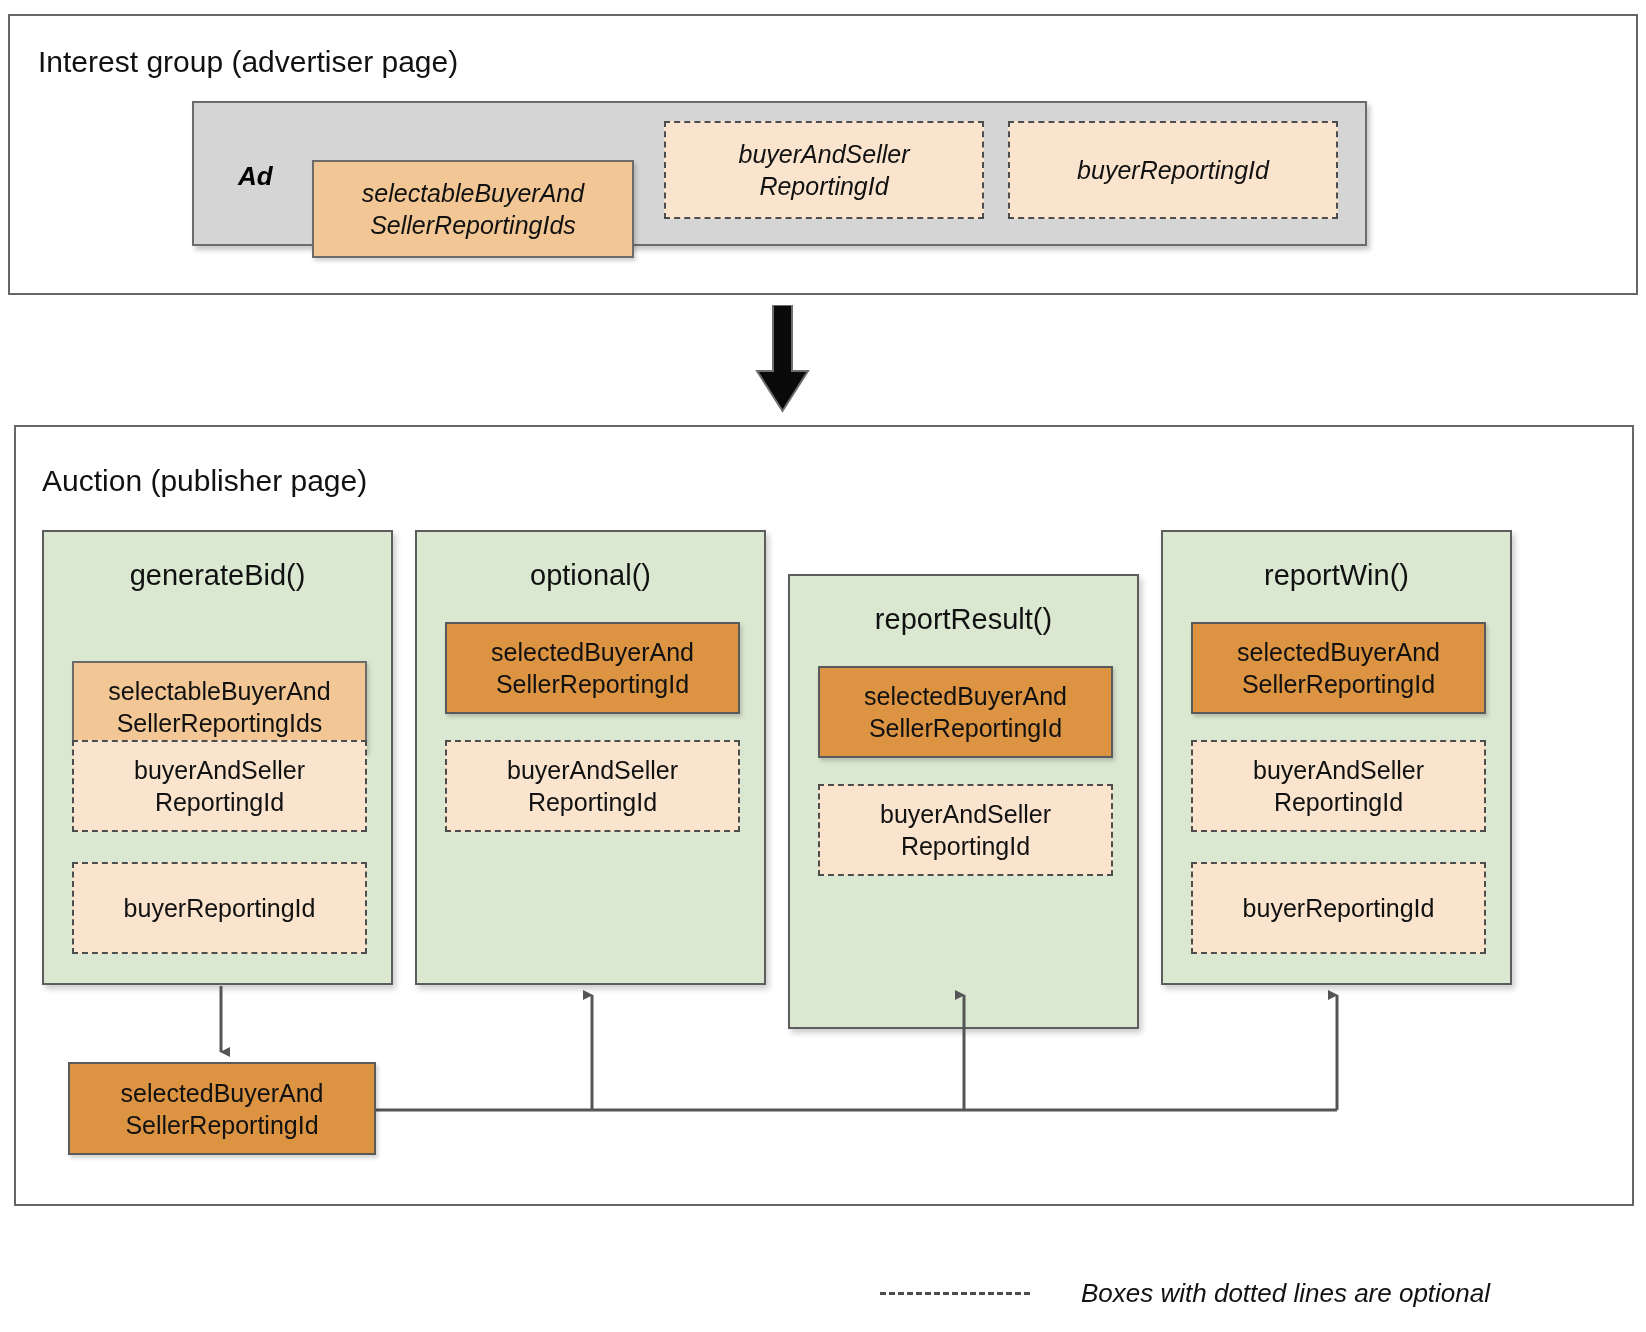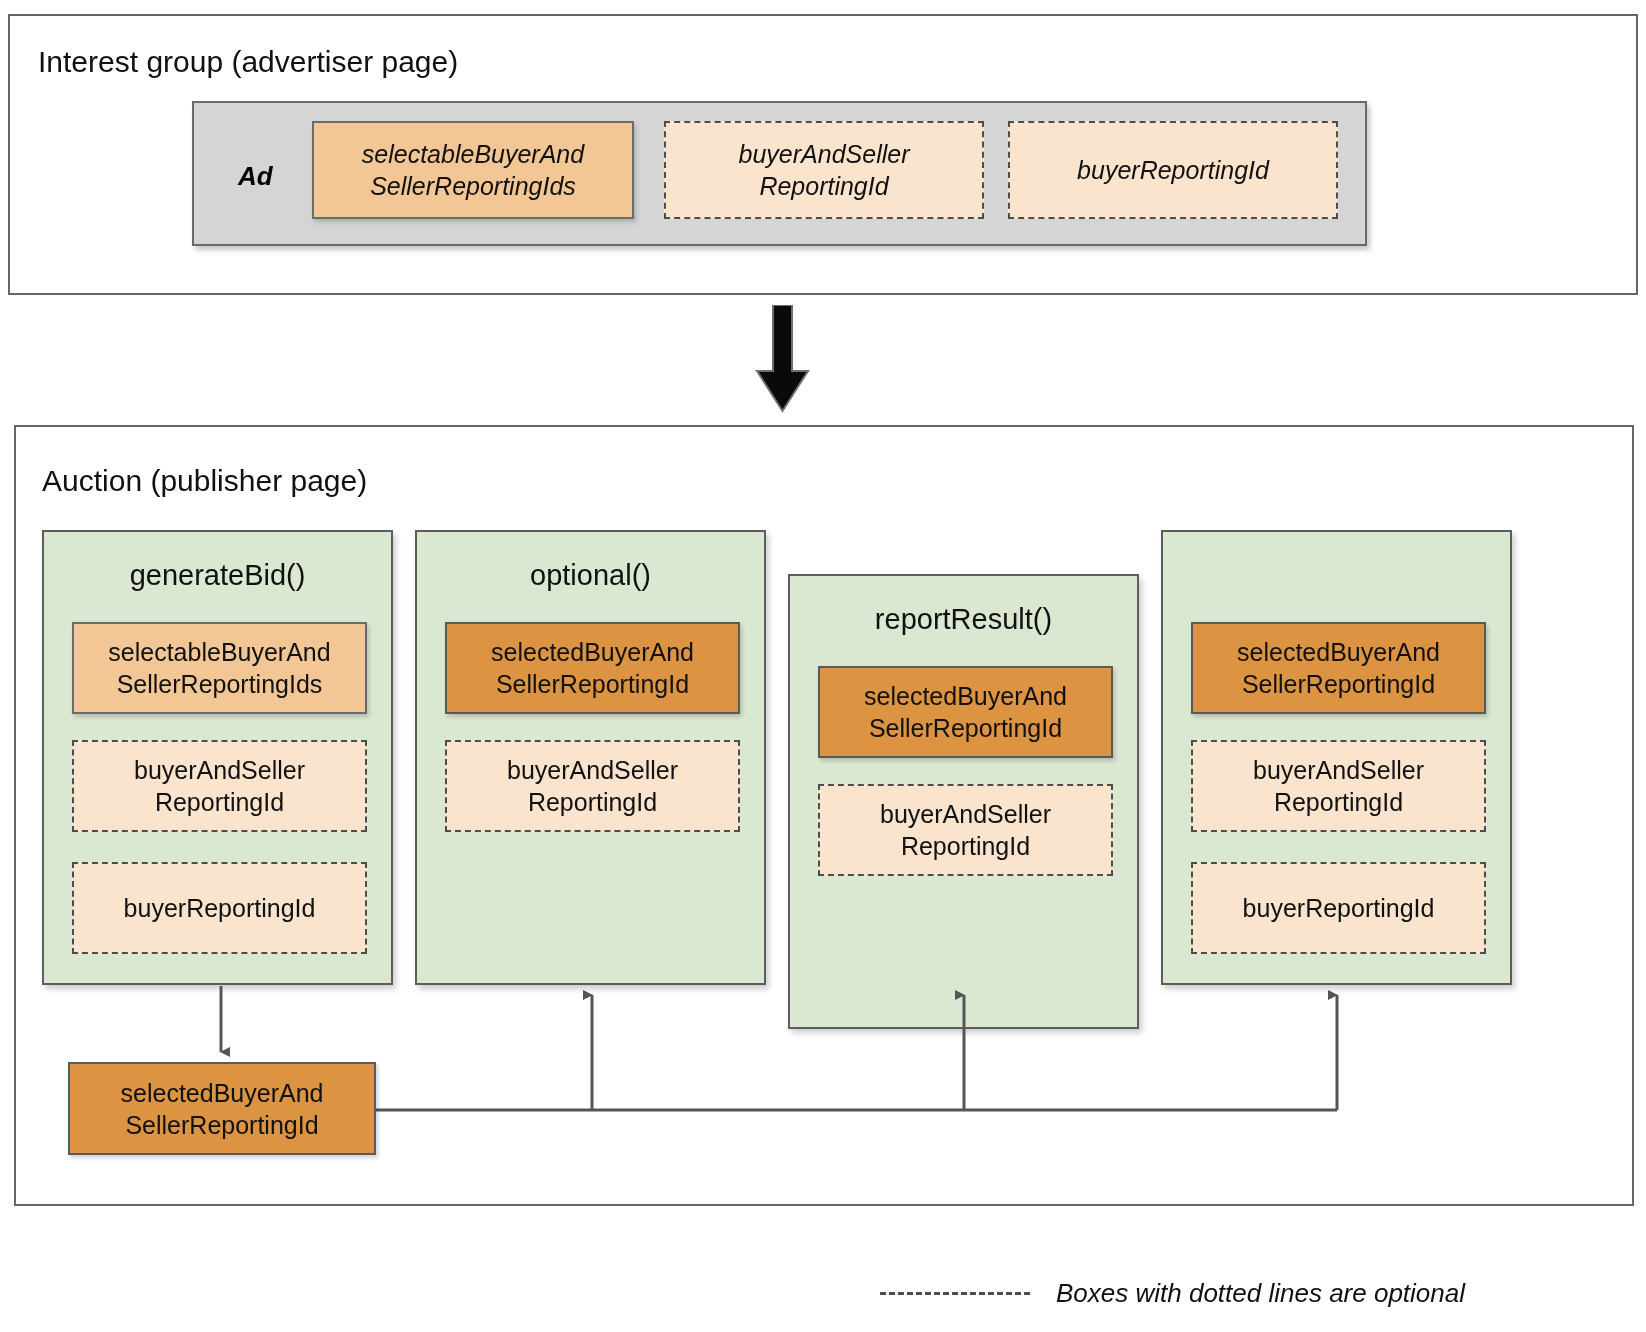--- a/index.html
+++ b/index.html
@@ -80,20 +80,21 @@
     text-align: center;
     font-size: 25px;
     line-height: 32px;
     color: #111111;
     padding: 2px 6px;
   }
   .chip-solid-light {
     background: #f3c795;
     border: 2px solid #6b6b6b;
     box-shadow: 2px 3px 4px rgba(0,0,0,0.18);
+    margin-top: 39px;
   }
   .chip-solid-dark {
     background: #dc9342;
     border: 2px solid #5a5a5a;
     box-shadow: 2px 3px 4px rgba(0,0,0,0.18);
   }
   .chip-dashed {
     background: #fae4cd;
     border: 2px dashed #4d4d4d;
   }
@@ -190,20 +191,21 @@
   #legend-dash {
     width: 150px;
     height: 0;
     border-top: 3px dashed #4d4d4d;
   }
   #legend-text {
     font-size: 26px;
     font-style: italic;
     color: #111111;
     white-space: nowrap;
+    margin-left: 25px;
   }
 </style>
 </head>
 <body>
 
 <div id="canvas">
 
   <div class="panel" id="panel-interest-group">
     <div class="panel-title" id="ig-title">Interest group (advertiser page)</div>
   </div>
@@ -239,20 +241,21 @@
     <div class="chip chip-dashed slot slot-1">buyerAndSeller ReportingId</div>
   </div>
 
   <div class="fn-column" id="fn-col-2">
     <div class="fn-title">reportResult()</div>
     <div class="chip chip-solid-dark slot slot-0">selectedBuyerAnd SellerReportingId</div>
     <div class="chip chip-dashed slot slot-1">buyerAndSeller ReportingId</div>
   </div>
 
   <div class="fn-column" id="fn-col-3">
+    <div class="fn-title">reportWin()</div>
     <div class="chip chip-solid-dark slot slot-0">selectedBuyerAnd SellerReportingId</div>
     <div class="chip chip-dashed slot slot-1">buyerAndSeller ReportingId</div>
     <div class="chip chip-dashed slot slot-2">buyerReportingId</div>
   </div>
 
   <svg id="connectors" viewBox="0 0 1646 1332">
     <defs>
       <marker id="arrow-down" markerWidth="10" markerHeight="10" refX="5" refY="9" orient="auto" markerUnits="userSpaceOnUse">
         <polygon points="0,0 10,0 5,10" fill="#555555"></polygon>
       </marker>

